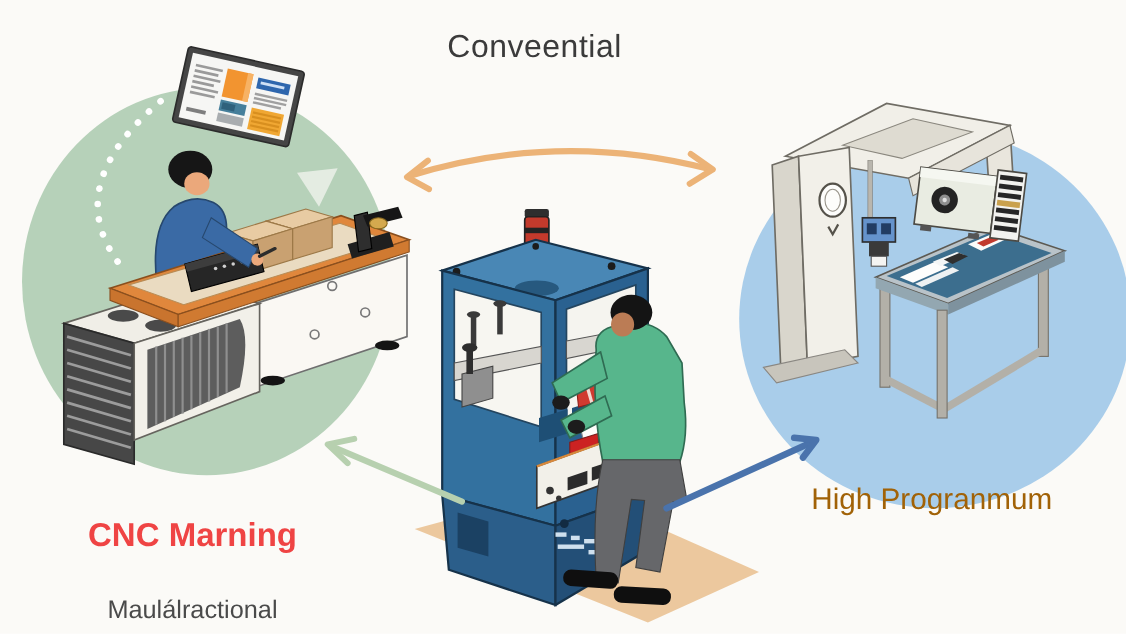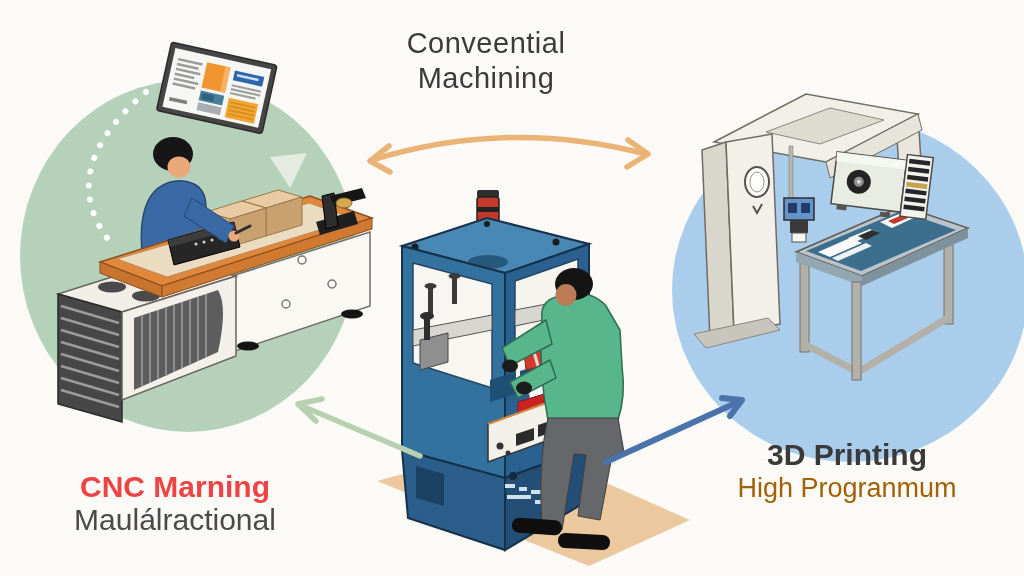--- a/index.html
+++ b/index.html
@@ -4,21 +4,21 @@
 <style>
   html,body{margin:0;padding:0;}
   body{background:#ffffff;font-family:"Liberation Sans",sans-serif;}
   .canvas{position:relative;width:1024px;height:576px;background:#fbfaf7;overflow:hidden;}
   .canvas svg{position:absolute;left:0;top:0;}
   .label{position:absolute;text-align:center;color:#3d3d3d;}
   .label .l1{display:block;}
   .label .l2{display:block;}
   .label-top .l1,.label-top .l2{font-size:29px;font-weight:400;line-height:35px;color:#3b3b3b;letter-spacing:.5px;}
   .label-left .l1{font-size:30px;font-weight:700;color:#ef4444;line-height:34px;margin-top:32px;}
-  .label-left .l2{font-size:30px;font-weight:400;color:#4a4a4a;line-height:32px;}
+  .label-left .l2{font-size:23px;font-weight:400;color:#4a4a4a;line-height:32px;margin-top:34px;}
   .label-right .l1{font-size:30px;font-weight:700;color:#3a3a3a;line-height:34px;}
   .label-right .l2{font-size:27px;font-weight:400;color:#a16207;line-height:32px;}
 </style>
 </head>
 <body>
 
 <div class="canvas">
 
 <svg width="1024" height="576" viewBox="0 0 1024 576">
 
@@ -275,26 +275,24 @@
     <path d="M316,421 L298,404 L322,399"></path>
   </g>
   <g fill="none" stroke="#4a73ac" stroke-width="6" stroke-linecap="round" stroke-linejoin="round">
     <path d="M606,462 L738,402"></path>
     <path d="M722,398 L742,400 L730,416"></path>
   </g>
 </svg>
 
 <div class="label label-top" style="left:336px;top:26px;width:300px;">
   <span class="l1">Conveential</span>
-  <span class="l2">Machining</span>
 </div>
 
 <div class="label label-left" style="left:50px;top:438px;width:250px;">
   <span class="l1">CNC Marning</span>
   <span class="l2">Maulálractional</span>
 </div>
 
 <div class="label label-right" style="left:722px;top:438px;width:250px;">
-  <span class="l1">3D Printing</span>
   <span class="l2">High Progranmum</span>
 </div>
 
 </div>
 
 </body></html>

